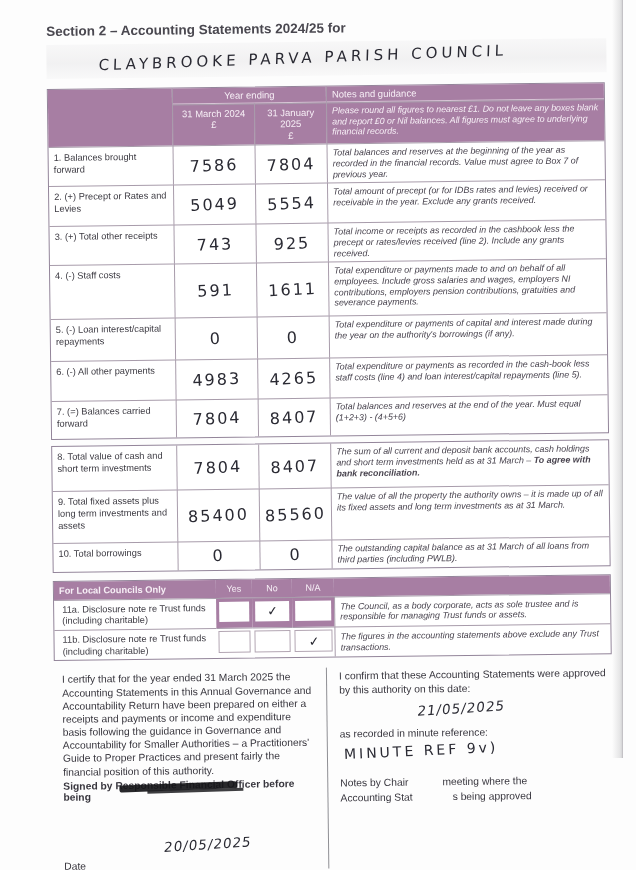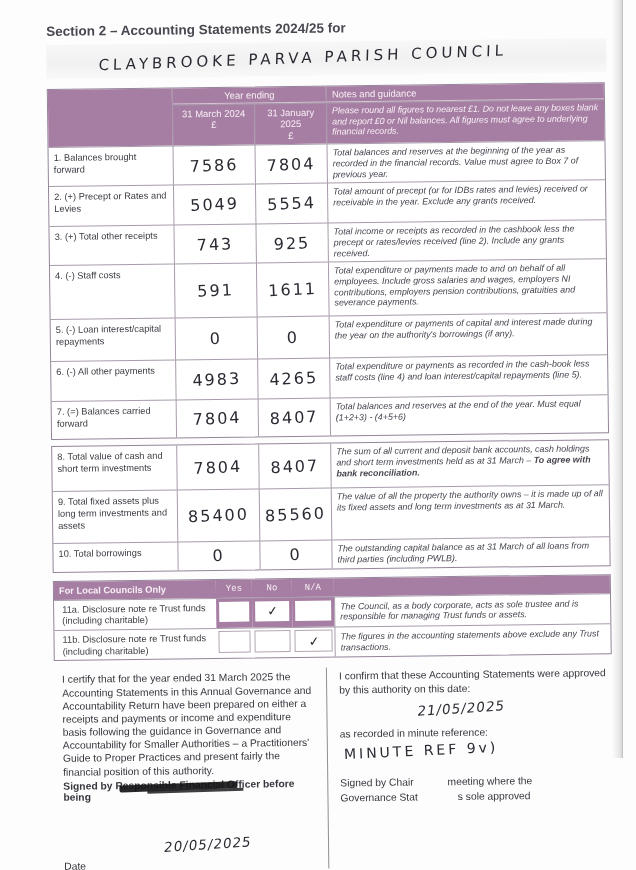--- a/index.html
+++ b/index.html
@@ -34,21 +34,21 @@
   .lbl{font-size:9.3px;line-height:1.25;padding-top:5px;}
   .val{display:flex;align-items:center;justify-content:center;}
   .note{font-size:8.9px;font-style:italic;line-height:1.2;color:#49444f;padding-top:3px;}
   .r36{min-height:36px}.r38{min-height:38px}.r40{min-height:40px}.r42{min-height:42px}
   .r44{min-height:44px}.r52{min-height:52px}.r54{min-height:54px}.r26{min-height:26px}
 
   
   .local{display:grid;grid-template-columns:162px 36px 40px 42px 276px;width:556px;margin-top:8px;
          border:1px solid #93859a;background:#fff;}
   .lc-h{font-size:9.3px;font-weight:bold;padding:4px 5px;}
-  .lc-col{font-size:9px;text-align:center;padding:4px 2px;font-family:Liberation Mono, monospace;}
+  .lc-col{font-size:9px;text-align:center;padding:4px 2px;}
   .lc-lbl{font-size:9.3px;line-height:1.25;padding:4px 5px 2px 8px;border-top:1px solid #a89cab;}
   .chk{padding:2px;border-top:1px solid #a89cab;}
   .chk .box{background:#fff;border:1px solid #b3a6b3;height:20px;display:flex;align-items:center;justify-content:center;}
   .chk.purple .box{border:none;margin:1px;}
   .lc-note{font-size:8.9px;font-style:italic;line-height:1.2;color:#49444f;padding:4px 5px;border-top:1px solid #a89cab;border-left:1px solid #a89cab;}
 
   
   .bottom{display:flex;margin-top:10px;width:556px;}
   .b-left{width:272px;padding:2px 10px 0 8px;box-sizing:border-box;}
   .b-right{width:284px;border-left:1px solid #8f8f94;padding:2px 0 0 12px;box-sizing:border-box;}
@@ -250,20 +250,20 @@
       <div class="b-right">
         <div class="appr-text">I confirm that these Accounting Statements were approved by this authority on this date:</div>
         <div class="appr-date">
           <span class="hw hw-date">21/05/2025</span>
         </div>
         <div class="minute-lbl">as recorded in minute reference:</div>
         <div>
           <span class="hw hw-minute">MINUTE REF 9v)</span>
         </div>
         <div class="chair">
-          <span>Signed by Chair</span><span class="gap1"></span><span>meeting where the</span><br>
-          <span>Governance Stat</span><span class="gap2"></span><span>s sole approved</span>
+          <span>Notes by Chair</span><span class="gap1"></span><span>meeting where the</span><br>
+          <span>Accounting Stat</span><span class="gap2"></span><span>s being approved</span>
         </div>
       </div>
     </div>
 
   </div>
 </div>
 
 </body></html>

